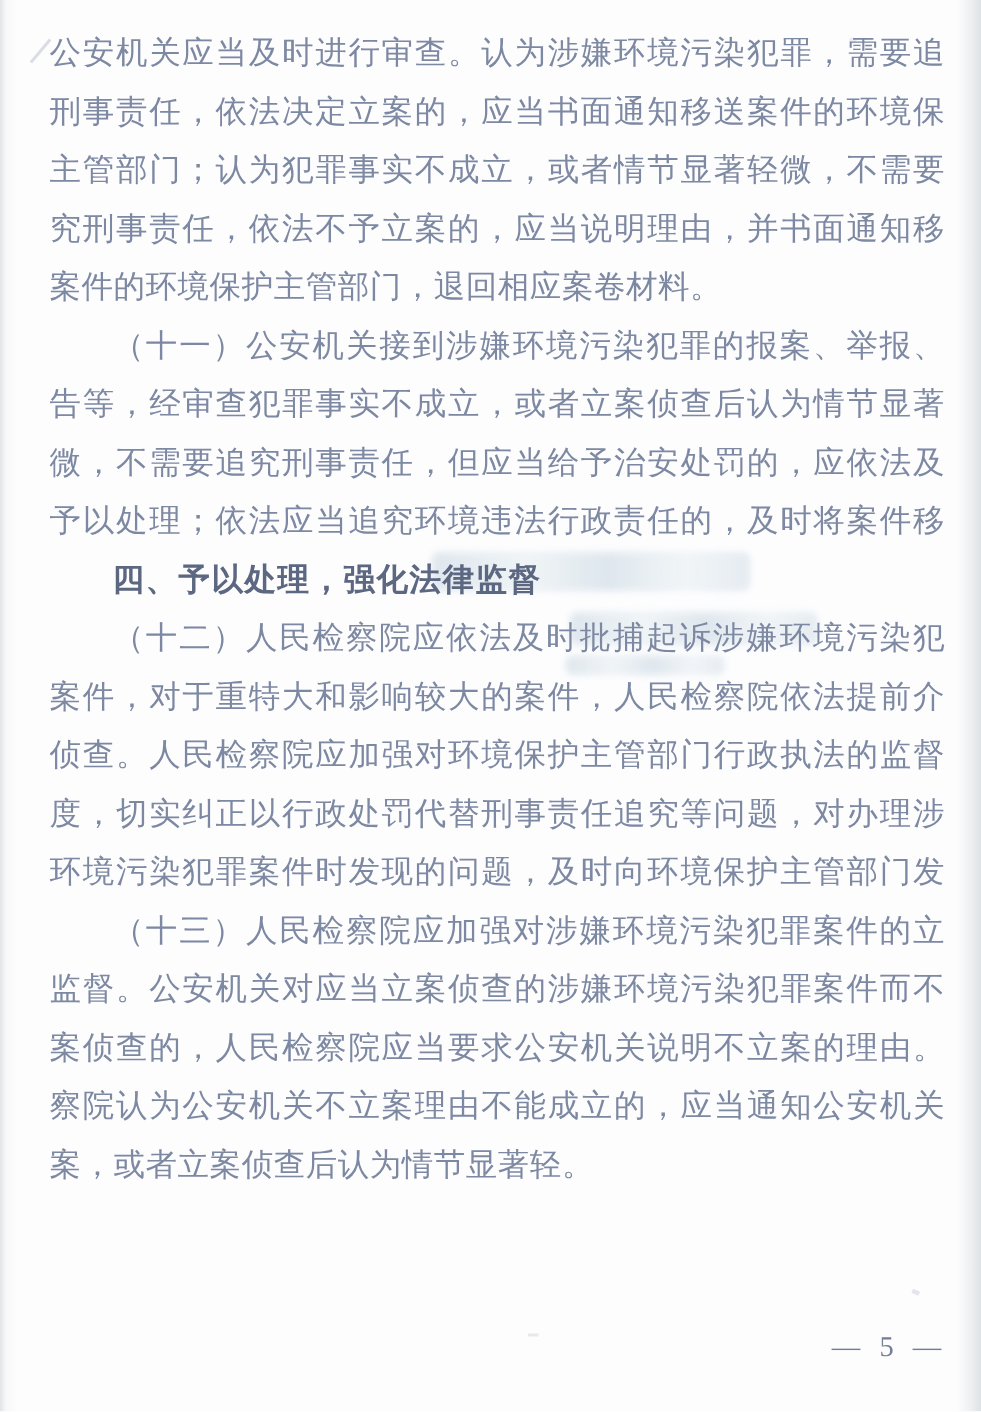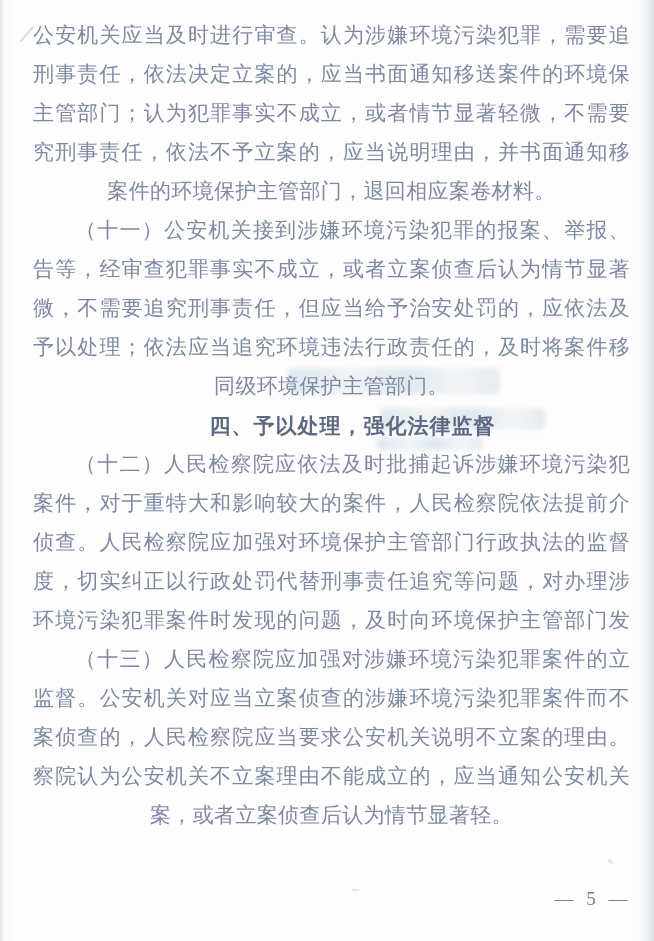--- a/index.html
+++ b/index.html
@@ -22,21 +22,21 @@
     width: 597px;
   }
   .ln {
     height: 39px;
     line-height: 39px;
     font-size: 21px;
     letter-spacing: 0.35px;
     color: #7d88a2;
     white-space: nowrap;
     overflow: hidden;
-    text-align: center;
+    text-align: left;
   }
   .just {
     white-space: normal;
     text-align: justify;
     text-align-last: justify;
     text-justify: inter-character;
   }
   .ind { text-indent: 42px; }
   .head {
     font-family: "Liberation Sans", "DejaVu Sans", sans-serif;
@@ -92,21 +92,20 @@
   <div class="text-block">
     <div class="ln just">公安机关应当及时进行审查。认为涉嫌环境污染犯罪，需要追究</div>
     <div class="ln just">刑事责任，依法决定立案的，应当书面通知移送案件的环境保护</div>
     <div class="ln just">主管部门；认为犯罪事实不成立，或者情节显著轻微，不需要追</div>
     <div class="ln just">究刑事责任，依法不予立案的，应当说明理由，并书面通知移送</div>
     <div class="ln">案件的环境保护主管部门，退回相应案卷材料。</div>
     <div class="ln just ind">（十一）公安机关接到涉嫌环境污染犯罪的报案、举报、控</div>
     <div class="ln just">告等，经审查犯罪事实不成立，或者立案侦查后认为情节显著轻</div>
     <div class="ln just">微，不需要追究刑事责任，但应当给予治安处罚的，应依法及时</div>
     <div class="ln just">予以处理；依法应当追究环境违法行政责任的，及时将案件移送</div>
-    <div class="ln">同级环境保护主管部门。</div>
     <div class="ln head ind">四、予以处理，强化法律监督</div>
     <div class="ln just ind">（十二）人民检察院应依法及时批捕起诉涉嫌环境污染犯罪</div>
     <div class="ln just">案件，对于重特大和影响较大的案件，人民检察院依法提前介入</div>
     <div class="ln just">侦查。人民检察院应加强对环境保护主管部门行政执法的监督力</div>
     <div class="ln just">度，切实纠正以行政处罚代替刑事责任追究等问题，对办理涉嫌</div>
     <div class="ln just">环境污染犯罪案件时发现的问题，及时向环境保护主管部门发出</div>
     <div class="ln just ind">（十三）人民检察院应加强对涉嫌环境污染犯罪案件的立案</div>
     <div class="ln just">监督。公安机关对应当立案侦查的涉嫌环境污染犯罪案件而不立</div>
     <div class="ln just">案侦查的，人民检察院应当要求公安机关说明不立案的理由。检</div>
     <div class="ln just">察院认为公安机关不立案理由不能成立的，应当通知公安机关立</div>

